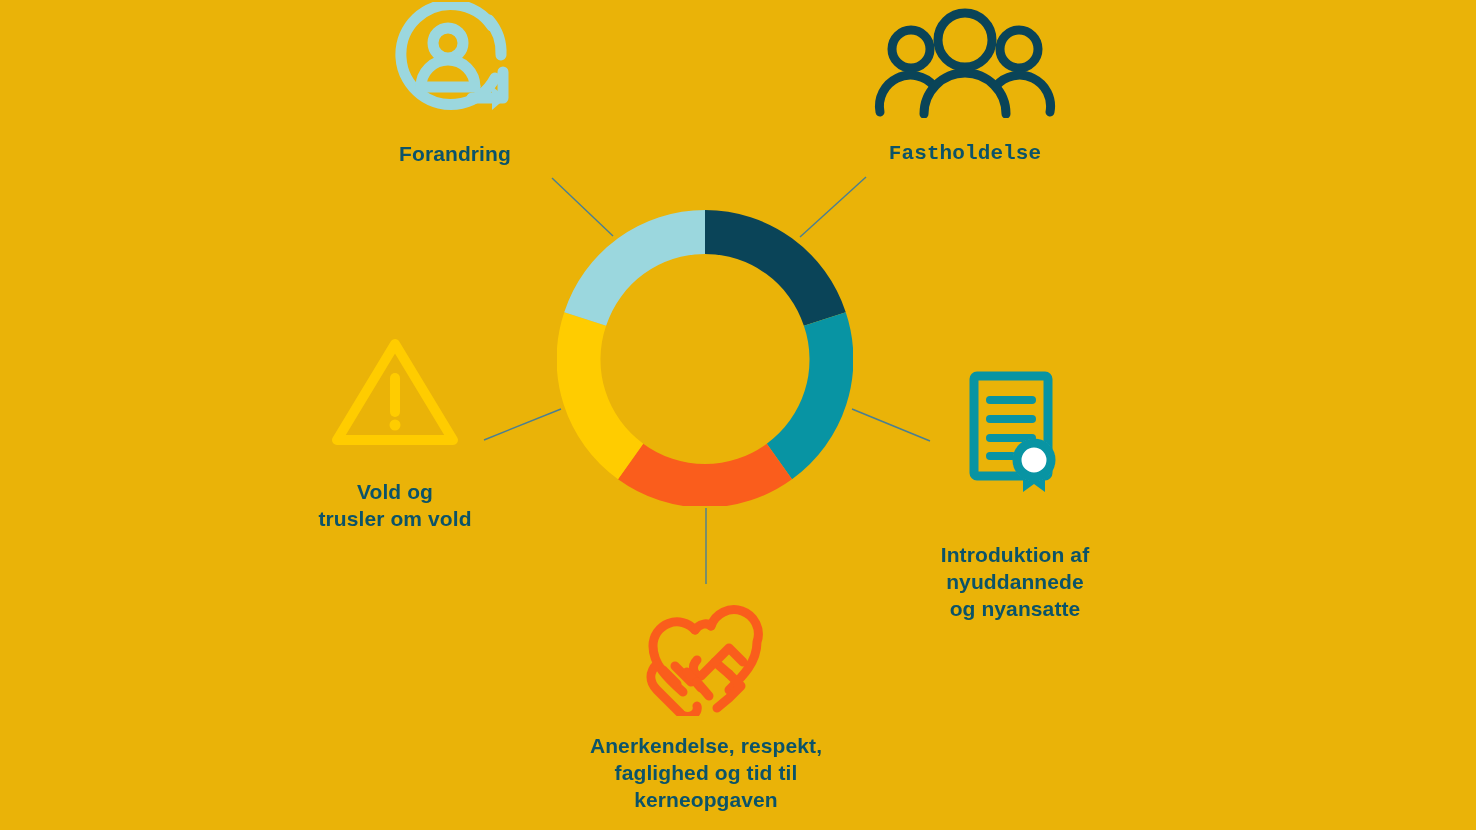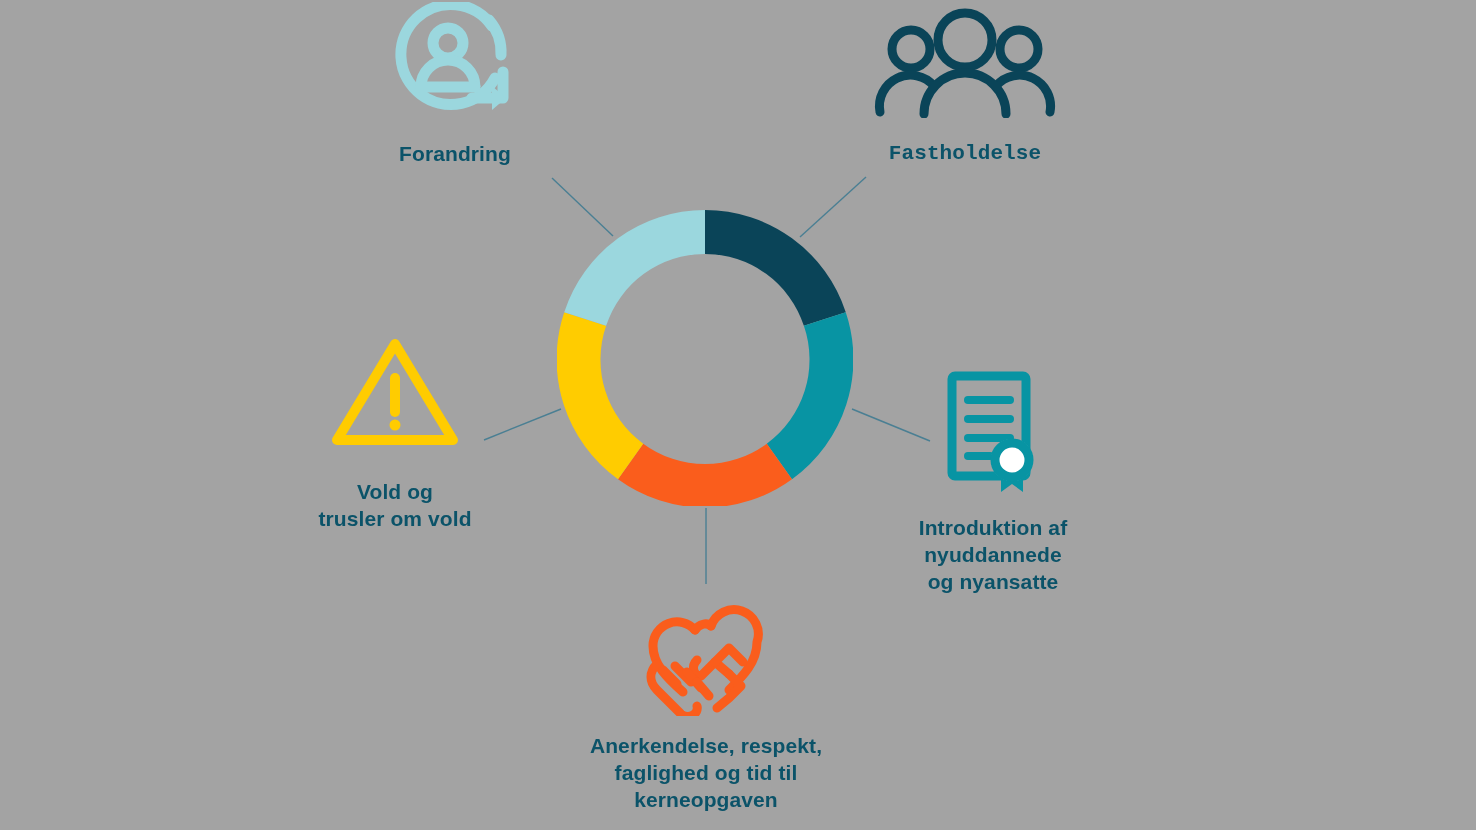--- a/index.html
+++ b/index.html
@@ -7,21 +7,21 @@
     padding: 0;
     background: #ffffff;
   }
   body {
     font-family: "Liberation Sans", sans-serif;
   }
   #canvas {
     position: relative;
     width: 1476px;
     height: 830px;
-    background: #a3a3a3;
+    background: #eab308;
     overflow: hidden;
   }
 
   
   #donut-wrap {
     position: absolute;
     left: 557px;
     top: 210px;
     width: 296px;
     height: 296px;
@@ -59,21 +59,21 @@
     white-space: pre-line;
   }
 
   
   #node-forandring      { left: 340px; top: 2px;   width: 230px; }
   #node-forandring .caption { margin-top: 18px; }
 
   #node-fastholdelse    { left: 850px; top: 2px;   width: 230px; }
   #node-fastholdelse .caption { margin-top: 22px; font-family: Liberation Mono, monospace; }
 
-  #node-introduktion    { left: 888px; top: 368px; width: 210px; }
+  #node-introduktion    { left: 910px; top: 368px; width: 210px; gap: 27px; }
   #node-introduktion .caption { margin-top: 20px; }
 
   #node-anerkendelse    { left: 575px; top: 596px; width: 262px; }
   #node-anerkendelse .caption { margin-top: 16px; }
 
   #node-vold            { left: 300px; top: 330px; width: 190px; }
   #node-vold .caption   { margin-top: 22px; }
 </style>
 </head>
 <body>

